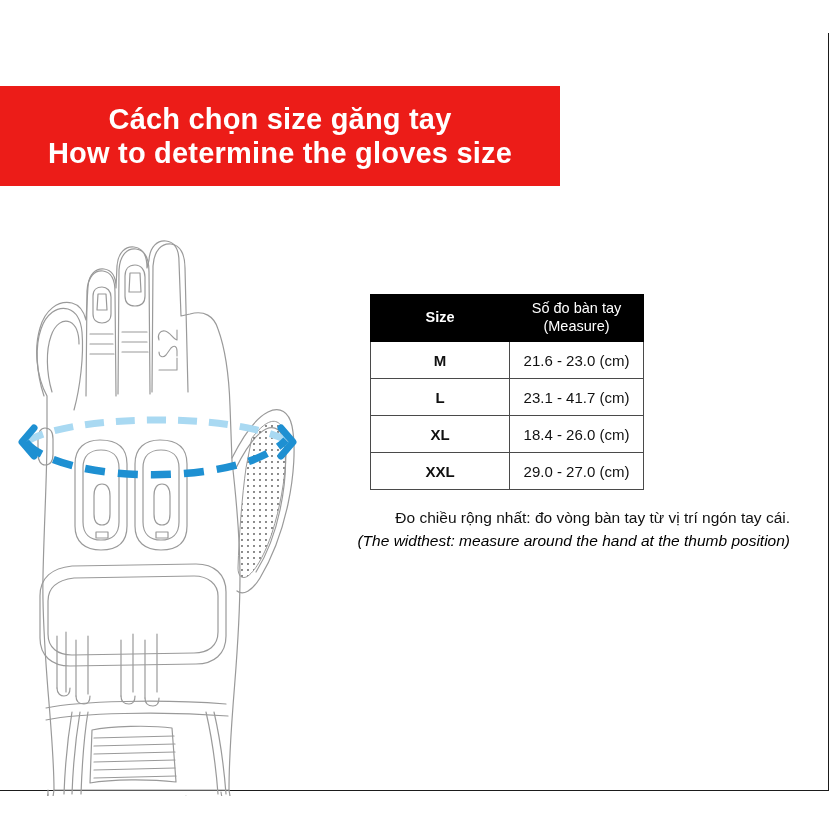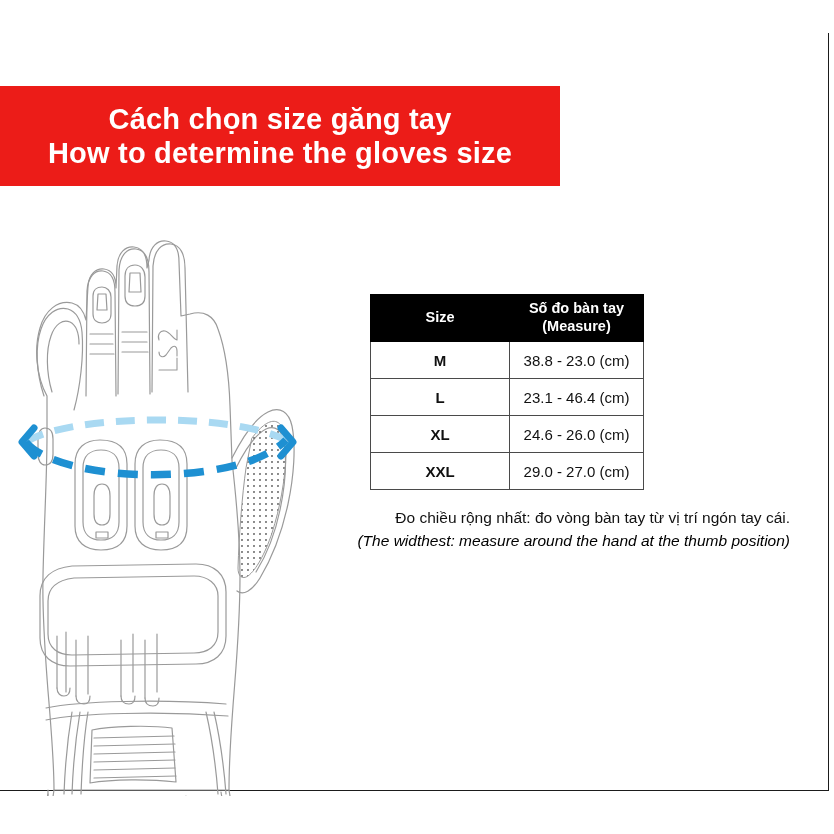--- a/index.html
+++ b/index.html
@@ -82,21 +82,21 @@
   .size-table thead th {
     background: #000000;
     color: #ffffff;
     border: 1px solid #000000;
     height: 46px;
     font-weight: bold;
     font-size: 14.5px;
     line-height: 1.22;
   }
   .size-table thead th.col-size   { width: 138px; font-weight: bold; }
-  .size-table thead th.col-meas   { width: 133px; font-weight: bold; margin-top: 45px; }
+  .size-table thead th.col-meas   { width: 133px; font-weight: normal; margin-top: 45px; }
   .size-table tbody td.cell-size  { font-weight: bold; }
   .size-table tbody td.cell-meas  { font-weight: normal; }
   .hdr-sub { display: block; }
 
   
   .caption {
     position: absolute;
     left: 290px;
     top: 506px;
     width: 500px;
@@ -358,29 +358,29 @@
         <th class="col-size">Size</th>
         <th class="col-meas">
           <span class="hdr-sub">Số đo bàn tay</span>
           <span class="hdr-sub">(Measure)</span>
         </th>
       </tr>
     </thead>
     <tbody>
       <tr>
         <td class="cell-size">M</td>
-        <td class="cell-meas">38.8 - 23.0 (cm)</td>
+        <td class="cell-meas">21.6 - 23.0 (cm)</td>
       </tr>
       <tr>
         <td class="cell-size">L</td>
-        <td class="cell-meas">23.1 - 46.4 (cm)</td>
+        <td class="cell-meas">23.1 - 41.7 (cm)</td>
       </tr>
       <tr>
         <td class="cell-size">XL</td>
-        <td class="cell-meas">24.6 - 26.0 (cm)</td>
+        <td class="cell-meas">18.4 - 26.0 (cm)</td>
       </tr>
       <tr>
         <td class="cell-size">XXL</td>
         <td class="cell-meas">29.0 - 27.0 (cm)</td>
       </tr>
     </tbody>
   </table>
 
   <div class="caption">
     <div class="caption-vi">Đo chiều rộng nhất: đo vòng bàn tay từ vị trí ngón tay cái.</div>

